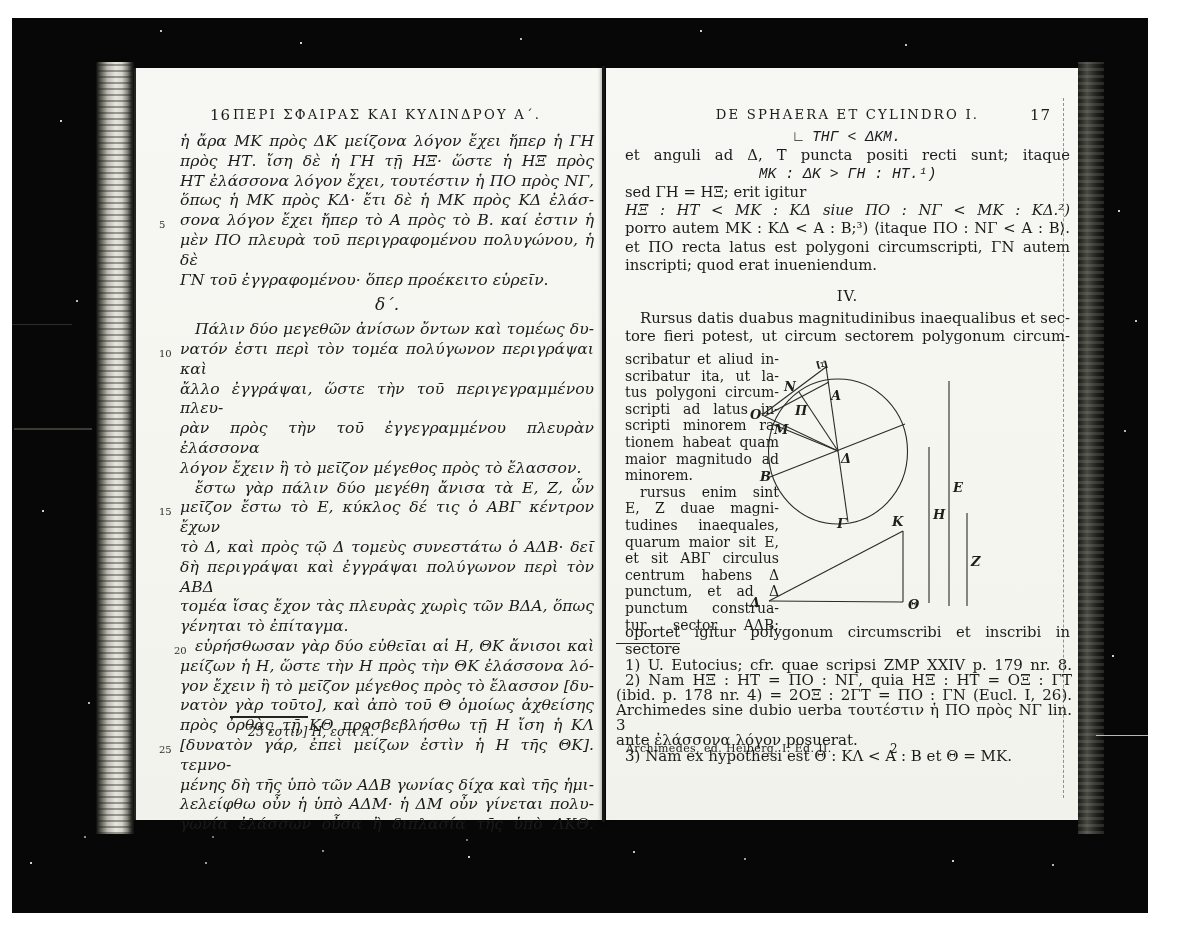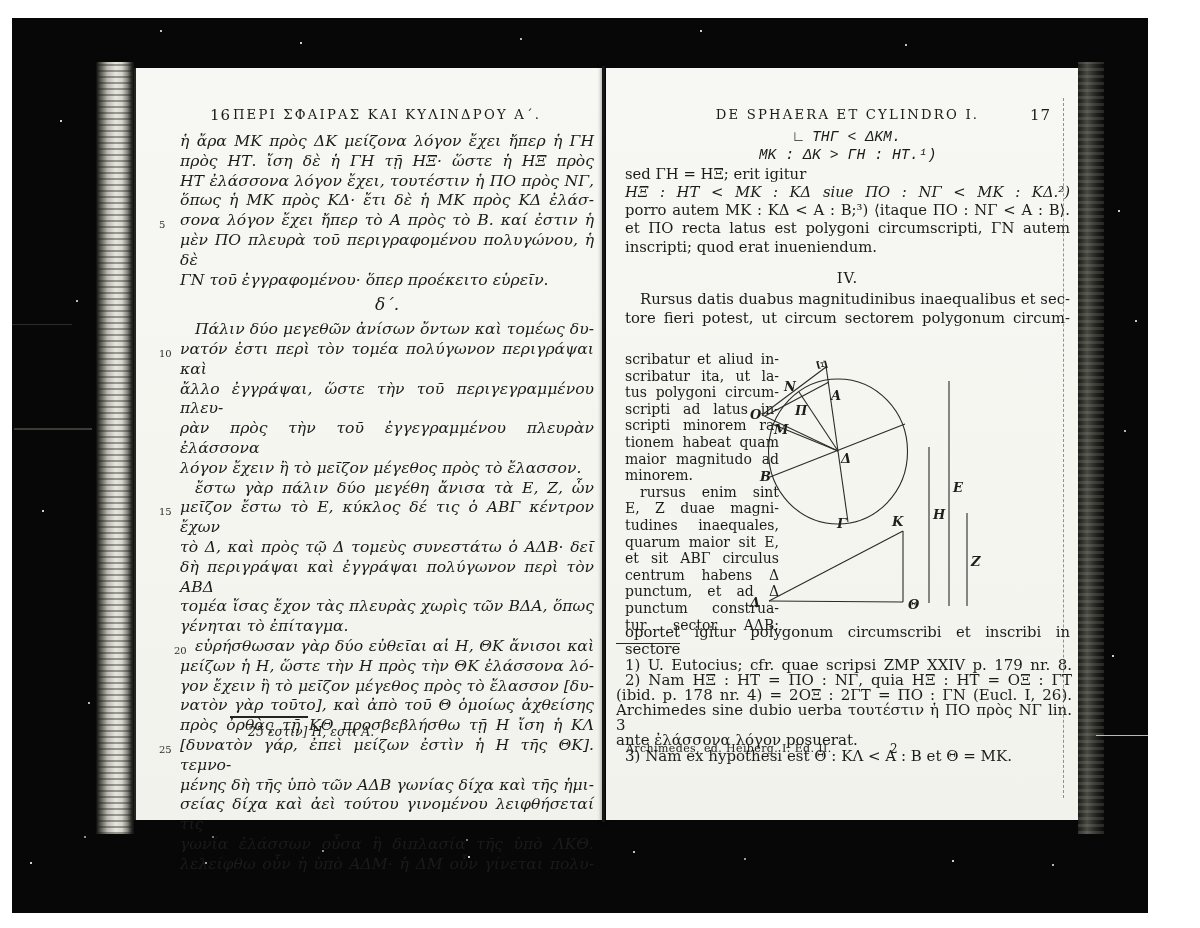--- a/index.html
+++ b/index.html
@@ -108,36 +108,36 @@
         <div class="tl j"><span class="tx">δὴ περιγράψαι καὶ ἐγγράψαι πολύγωνον περὶ τὸν ΑΒΔ</span></div>
         <div class="tl j"><span class="tx">τομέα ἴσας ἔχον τὰς πλευρὰς χωρὶς τῶν ΒΔΑ, ὅπως</span></div>
         <div class="tl e"><span class="tx">γένηται τὸ ἐπίταγμα.</span></div>
         <div class="tl i j"><span class="lineno">20</span><span class="tx">εὑρήσθωσαν γὰρ δύο εὐθεῖαι αἱ Η, ΘΚ ἄνισοι καὶ</span></div>
         <div class="tl j"><span class="tx">μείζων ἡ Η, ὥστε τὴν Η πρὸς τὴν ΘΚ ἐλάσσονα λό-</span></div>
         <div class="tl j"><span class="tx">γον ἔχειν ἢ τὸ μεῖζον μέγεθος πρὸς τὸ ἔλασσον [δυ-</span></div>
         <div class="tl j"><span class="tx">νατὸν γὰρ τοῦτο], καὶ ἀπὸ τοῦ Θ ὁμοίως ἀχθείσης</span></div>
         <div class="tl j"><span class="tx">πρὸς ὀρθὰς τῇ ΚΘ προσβεβλήσθω τῇ Η ἴση ἡ ΚΛ</span></div>
         <div class="tl j"><span class="lineno">25</span><span class="tx">[δυνατὸν γάρ, ἐπεὶ μείζων ἐστὶν ἡ Η τῆς ΘΚ]. τεμνο-</span></div>
         <div class="tl j"><span class="tx">μένης δὴ τῆς ὑπὸ τῶν ΑΔΒ γωνίας δίχα καὶ τῆς ἡμι-</span></div>
-        <div class="tl j"><span class="tx">σείας δίχα καὶ ἀεὶ τούτου γινομένου λειφθήσεταί τις</span></div>
+        <div class="tl j"><span class="tx">λελείφθω οὖν ἡ ὑπὸ ΑΔΜ· ἡ ΔΜ οὖν γίνεται πολυ-</span></div>
         <div class="tl j"><span class="tx">γωνία ἐλάσσων οὖσα ἢ διπλασία τῆς ὑπὸ ΛΚΘ.</span></div>
-        <div class="tl j"><span class="tx">λελείφθω οὖν ἡ ὑπὸ ΑΔΜ· ἡ ΔΜ οὖν γίνεται πολυ-</span></div>
       </div>
     <div class="fnrule l"></div>
     <div class="gfoot">25 ἐστίν] Η, εστι Α.</div>
   </div>
 
   <div class="gutter"></div>
 
   <div class="page page-right">
     <div class="ptitle r">DE SPHAERA ET CYLINDRO I.</div>
     <div class="pnum r">17</div>
 
     <div class="lbody">
         <div class="tl c fm"><span class="tx">∟ ΤΗΓ &lt; ΔΚΜ.</span></div>
+        <div class="tl j"><span class="tx">et anguli ad Δ, Τ puncta positi recti sunt; itaque</span></div>
         <div class="tl c fm"><span class="tx">ΜΚ : ΔΚ &gt; ΓΗ : ΗΤ.¹)</span></div>
         <div class="tl e"><span class="tx">sed ΓΗ = ΗΞ; erit igitur</span></div>
         <div class="tl j fm"><span class="tx">ΗΞ : ΗΤ &lt; ΜΚ : ΚΔ  siue  ΠΟ : ΝΓ &lt; ΜΚ : ΚΔ.²)</span></div>
         <div class="tl j"><span class="tx">porro autem ΜΚ : ΚΔ &lt; Α : Β;³) ⟨itaque ΠΟ : ΝΓ &lt; Α : Β⟩.</span></div>
         <div class="tl j"><span class="tx">et ΠΟ recta latus est polygoni circumscripti, ΓΝ autem</span></div>
         <div class="tl e"><span class="tx">inscripti; quod erat inueniendum.</span></div>
         <div class="tl hd"><span class="tx">IV.</span></div>
         <div class="tl i j"><span class="tx">Rursus datis duabus magnitudinibus inaequalibus et sec-</span></div>
         <div class="tl j"><span class="tx">tore fieri potest, ut circum sectorem polygonum circum-</span></div>
       </div>

